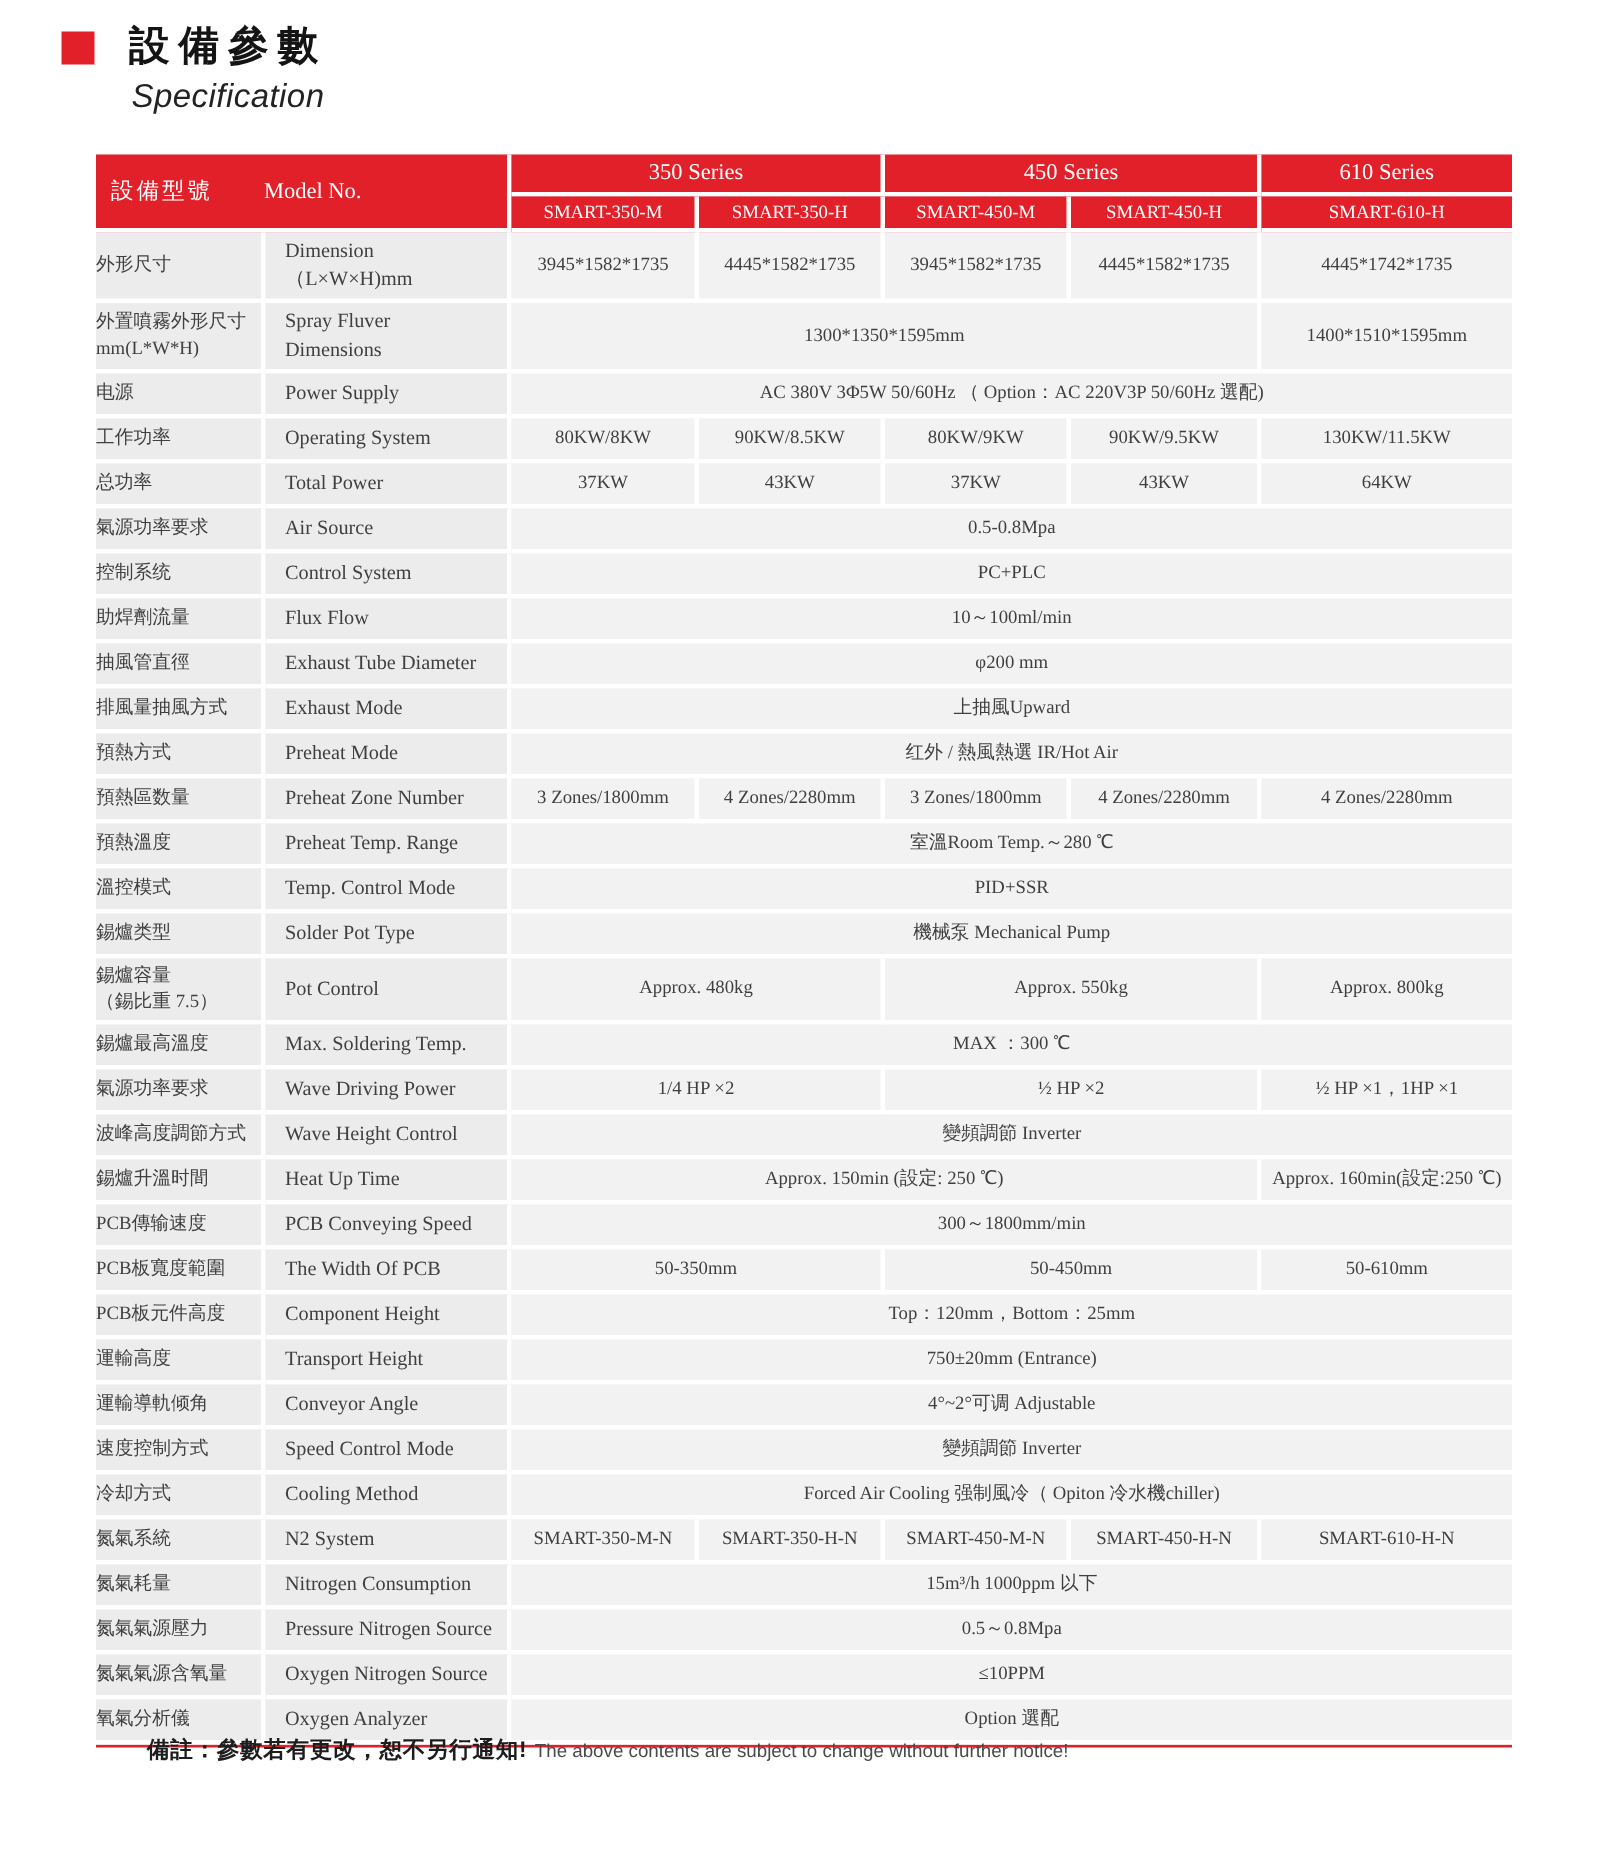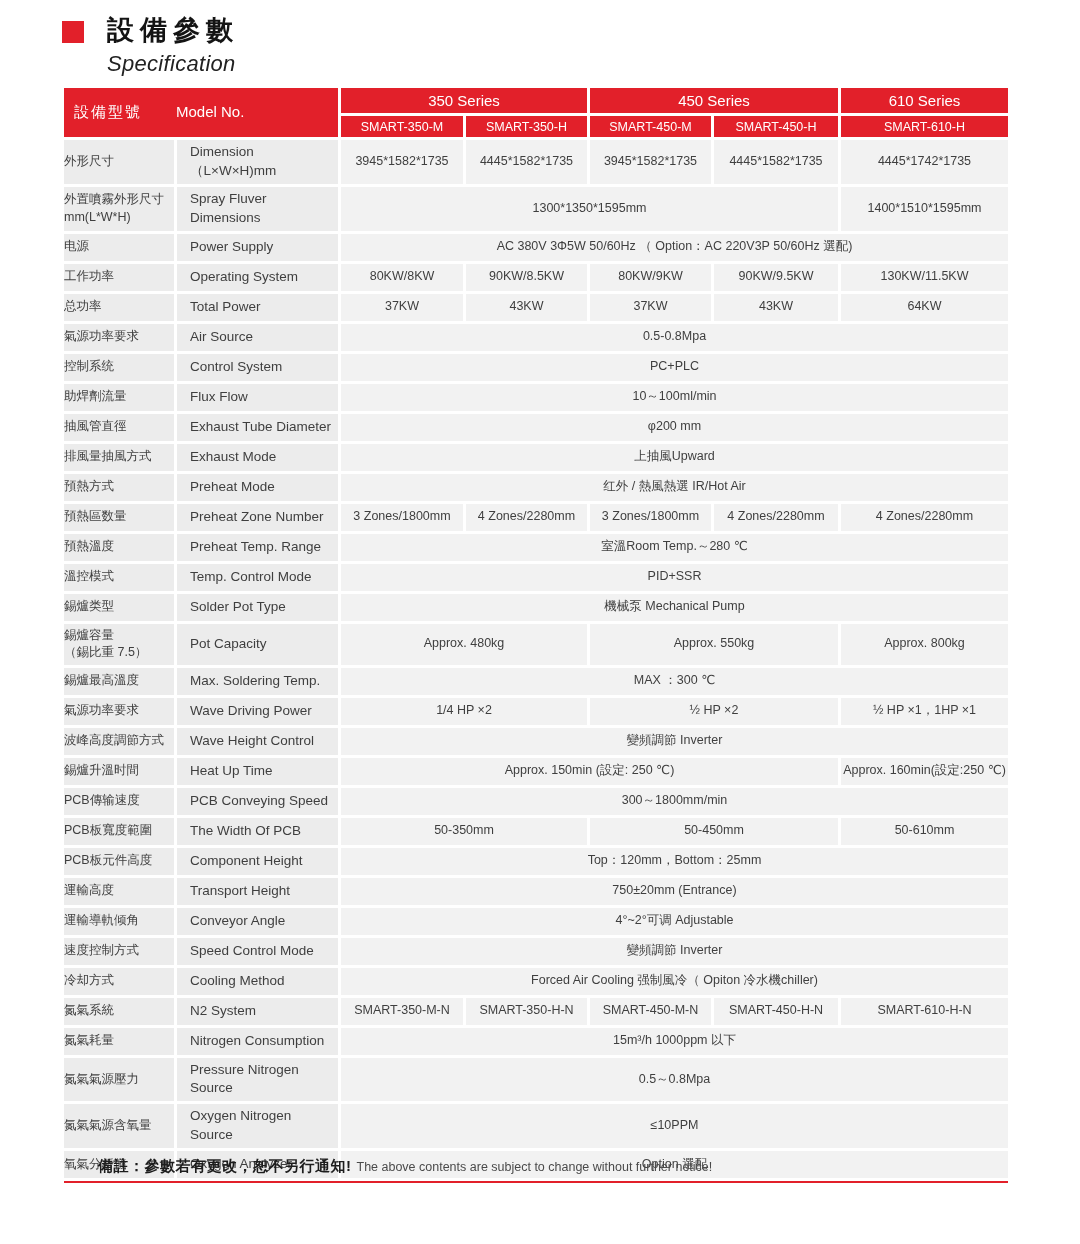--- a/index.html
+++ b/index.html
@@ -7,27 +7,27 @@
     --label-bg:#ececec;
     --val-bg:#f2f2f2;
     --text:#3f3f3f;
   }
   *{box-sizing:border-box;}
   html,body{margin:0;padding:0;}
   body{
     width:1080px;height:1244px;background:#fff;position:relative;
     font-family:"Liberation Sans","DejaVu Sans",sans-serif;color:var(--text);
   }
-  .page-header{position:absolute;left:62px;top:16px;display:flex;align-items:flex-start;}
+  .page-header{position:absolute;left:41px;top:16px;display:flex;align-items:flex-start;text-align:center;}
   .bullet{width:22px;height:22px;background:var(--red);margin-top:5px;flex:none;}
   .titles{margin-left:23px;}
   .title-zh{margin:0;font-size:27px;line-height:1.1;letter-spacing:6px;color:#141414;font-weight:700;}
   .title-en{font-size:22px;color:#222;margin-top:5px;letter-spacing:0.3px;font-style:italic;}
 
-  .table-wrap{position:absolute;left:64px;top:88px;width:944px;}
+  .table-wrap{position:absolute;left:64px;top:103px;width:944px;font-family:Liberation Serif, serif;}
   table{width:944px;border-collapse:separate;border-spacing:0;table-layout:fixed;border-bottom:2px solid var(--red);}
   th,td{border-right:3px solid #fff;border-bottom:3px solid #fff;overflow:hidden;}
   th:last-child,td:last-child{border-right:none;}
   thead th{background:var(--red);color:#fff;font-weight:400;text-align:center;padding:0;}
   th.series-cell{height:28px;font-size:15px;}
   th.model-cell{height:24px;font-size:12.5px;}
   th.model-head{text-align:left;padding-left:10px;font-size:15px;}
   th.model-head .zh-part{letter-spacing:2px;margin-right:34px;}
   tbody tr{height:30px;}
   tbody td{padding:3px 2px;font-size:12.5px;line-height:1.4;}
@@ -164,21 +164,21 @@
           <td class="en">Temp.  Control Mode</td>
           <td class="val" colspan="5">PID+SSR</td>
         </tr>
         <tr>
           <td class="zh">錫爐类型</td>
           <td class="en">Solder Pot Type</td>
           <td class="val" colspan="5">機械泵  Mechanical Pump</td>
         </tr>
         <tr>
           <td class="zh">錫爐容量<br>（錫比重  7.5）</td>
-          <td class="en">Pot Capacity</td>
+          <td class="en">Pot Control</td>
           <td class="val" colspan="2">Approx. 480kg</td>
           <td class="val" colspan="2">Approx. 550kg</td>
           <td class="val" colspan="1">Approx. 800kg</td>
         </tr>
         <tr>
           <td class="zh">錫爐最高溫度</td>
           <td class="en">Max. Soldering Temp.</td>
           <td class="val" colspan="5">MAX ：300 ℃</td>
         </tr>
         <tr>

